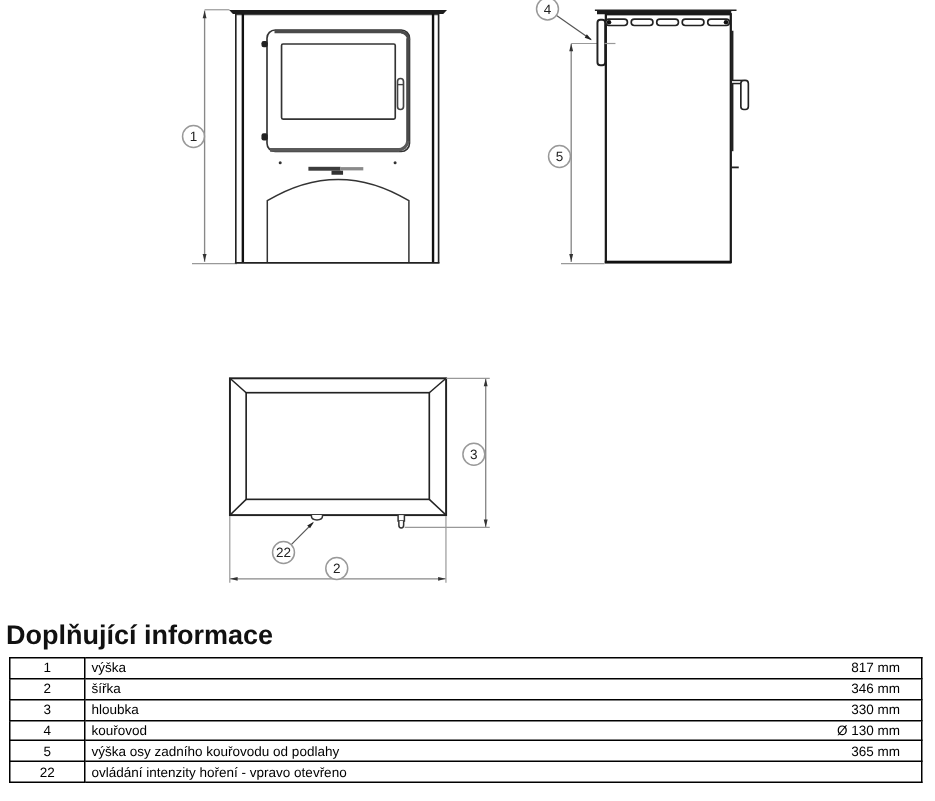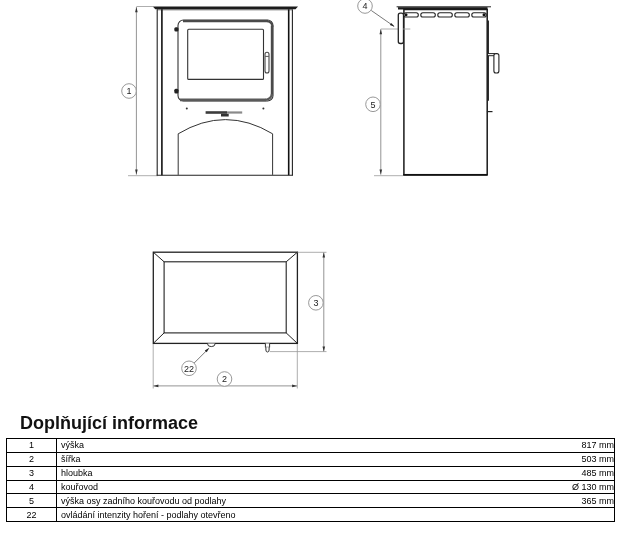--- a/index.html
+++ b/index.html
@@ -1,21 +1,21 @@
 <!DOCTYPE html>
 <html><head>
 <meta charset="utf-8">
 <style>
 html,body{margin:0;padding:0;background:#fff;width:623px;height:534px;overflow:hidden;}
 *{box-sizing:border-box;}
 body{font-family:"Liberation Sans",sans-serif;}
 #draw{position:absolute;left:0;top:0;}
-#title{position:absolute;left:20px;top:413px;font:bold 18px "Liberation Sans",sans-serif;color:#111;letter-spacing:0px;white-space:nowrap;}
+#title{position:absolute;left:4px;top:413px;font:bold 18px "Liberation Sans",sans-serif;color:#111;letter-spacing:0px;white-space:nowrap;}
 table{position:absolute;left:6px;top:438px;width:609px;border-collapse:collapse;table-layout:fixed;}
-td{border:1px solid #000;font:9px "Liberation Sans",sans-serif;color:#000;height:13.85px;padding:0 0;overflow:hidden;white-space:nowrap;}
+td{border:1px solid #000;font:9px "Liberation Sans",sans-serif;color:#000;height:13.85px;padding:0 14px;overflow:hidden;white-space:nowrap;}
 td.n{width:50px;text-align:center;padding:0;}
 td.t{padding-left:4px;}
 span.v{float:right;text-align:right;}
 </style>
 </head>
 <body>
 <svg id="draw" width="623" height="410" viewBox="0 0 623 410" xmlns="http://www.w3.org/2000/svg">
 
 <line x1="136.4" y1="6.5" x2="153" y2="6.5" stroke="#999" stroke-width="0.8"></line>
 <line x1="128" y1="175.7" x2="158" y2="175.7" stroke="#999" stroke-width="0.8"></line>
@@ -131,32 +131,32 @@
 </svg>
 <div id="title">Doplňující informace</div>
 <table>
 <tbody>
       <tr>
         <td class="n">1</td>
         <td class="t">výška<span class="v">817 mm</span></td>
       </tr>
 <tr>
         <td class="n">2</td>
-        <td class="t">šířka<span class="v">503 mm</span></td>
+        <td class="t">šířka<span class="v">346 mm</span></td>
       </tr>
 <tr>
         <td class="n">3</td>
-        <td class="t">hloubka<span class="v">485 mm</span></td>
+        <td class="t">hloubka<span class="v">330 mm</span></td>
       </tr>
 <tr>
         <td class="n">4</td>
         <td class="t">kouřovod<span class="v">Ø 130 mm</span></td>
       </tr>
 <tr>
         <td class="n">5</td>
         <td class="t">výška osy zadního kouřovodu od podlahy<span class="v">365 mm</span></td>
       </tr>
 <tr>
         <td class="n">22</td>
-        <td class="t">ovládání intenzity hoření - podlahy otevřeno</td>
+        <td class="t">ovládání intenzity hoření - vpravo otevřeno</td>
       </tr>
 </tbody>
   </table>
 
 </body></html>

